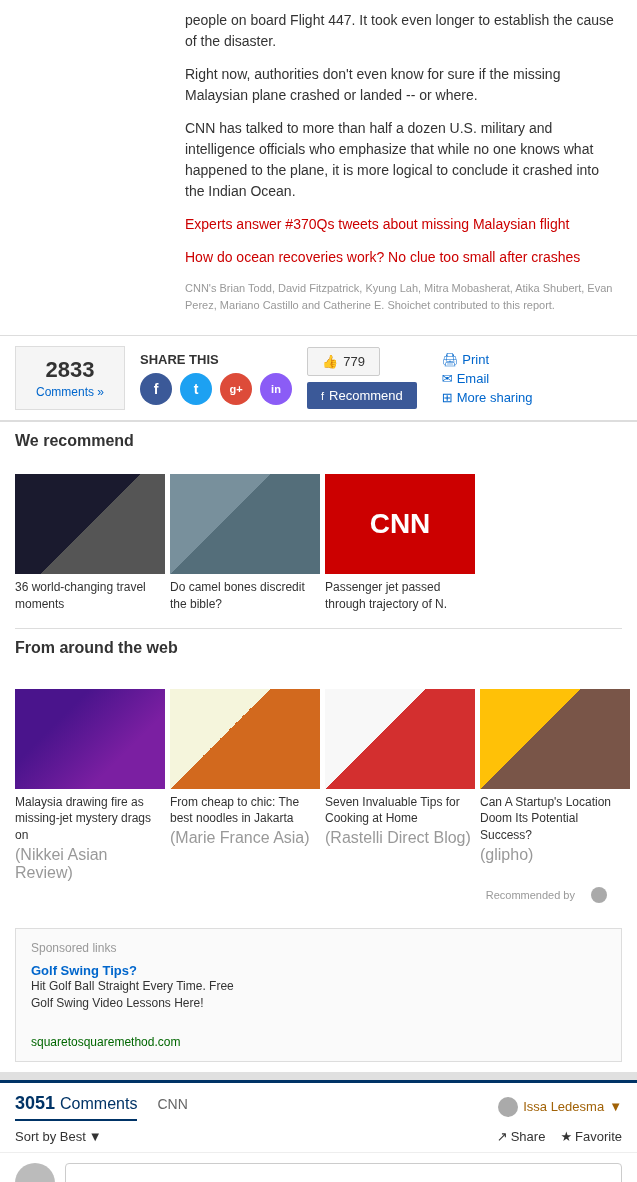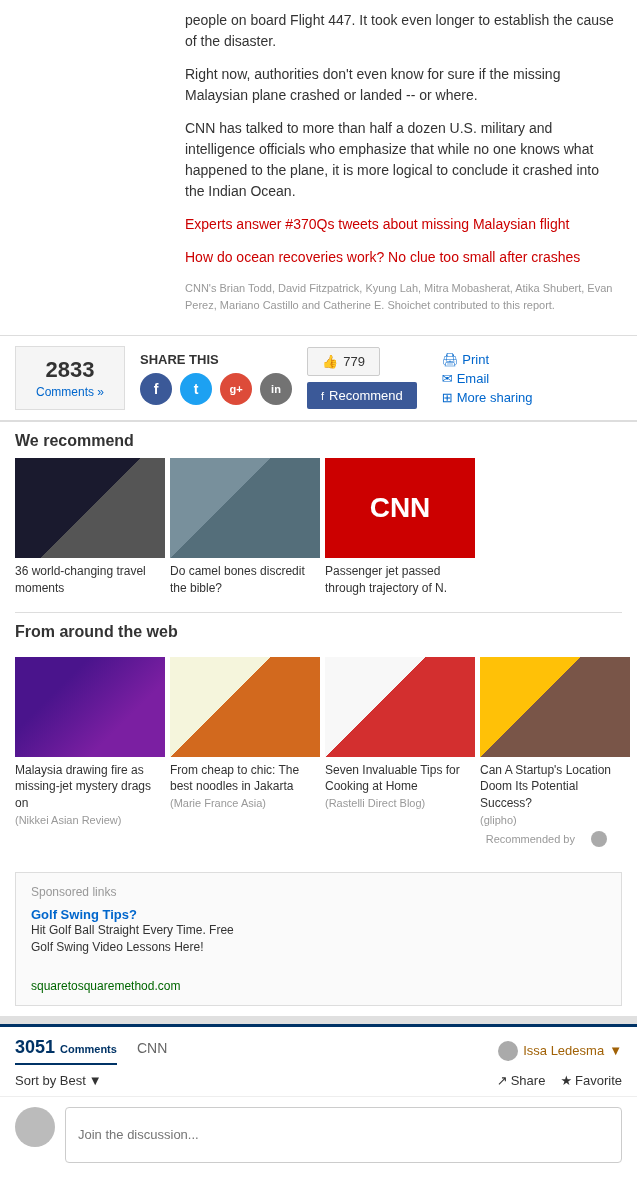--- a/index.html
+++ b/index.html
@@ -15,33 +15,33 @@
     .share-section { border-top: 1px solid #ddd; border-bottom: 1px solid #ddd; padding: 10px 15px; display: flex; align-items: center; gap: 15px; background: #fff; }
     .comments-box { background: #f5f5f5; border: 1px solid #ddd; padding: 10px 15px; text-align: center; min-width: 110px; }
     .comments-count { font-size: 22px; font-weight: bold; color: #333; }
     .comments-link { color: #0066cc; font-size: 12px; text-decoration: none; }
     .share-this { font-weight: bold; font-size: 13px; margin-bottom: 6px; color: #333; }
     .social-icons { display: flex; gap: 8px; align-items: center; }
     .social-icon { width: 32px; height: 32px; border-radius: 50%; display: flex; align-items: center; justify-content: center; color: #fff; font-weight: bold; font-size: 14px; text-decoration: none; cursor: pointer; }
     .fb-icon { background: #3b5998; }
     .tw-icon { background: #1da1f2; }
     .gp-icon { background: #dd4b39; }
-    .li-icon { background: #737373; }
+    .li-icon { background: #8b5cf6; }
     .recommend-btn { background: #3b5998; color: #fff; border: none; padding: 6px 14px; font-size: 13px; cursor: pointer; border-radius: 2px; display: flex; align-items: center; gap: 5px; }
     .like-btn { border: 1px solid #ccc; background: #f5f5f5; color: #333; padding: 6px 14px; font-size: 13px; cursor: pointer; border-radius: 2px; display: flex; align-items: center; gap: 5px; }
     .print-email { display: flex; flex-direction: column; gap: 4px; font-size: 13px; margin-left: 10px; }
     .print-email a { color: #0066cc; text-decoration: none; display: flex; align-items: center; gap: 4px; }
     
     
-    .section-title { font-size: 16px; font-weight: bold; padding: 10px 15px 8px; color: #333; border-top: 1px solid #ddd; }
+    .section-title { font-size: 16px; font-weight: bold; padding: 10px 15px 24px; color: #333; border-top: 1px solid #ddd; }
     .cards-grid { display: flex; gap: 5px; padding: 0 15px 15px; flex-wrap: nowrap; }
     .card { width: 150px; flex-shrink: 0; }
     .card-thumb { width: 150px; height: 100px; background: #888; display: block; overflow: hidden; }
     .card-label { font-size: 12px; color: #333; margin-top: 5px; line-height: 1.4; }
-    .card-source { font-size: 11px; color: #999; margin-top: 2px; }
+    .card-source { font-size: 16px; color: #999; margin-top: 2px; }
     
     
     .from-web { padding: 0 15px 10px; }
     .from-web .cards-grid { padding: 0; margin-top: 8px; }
     .recommended-by { text-align: right; font-size: 11px; color: #999; padding: 5px 15px; display: flex; align-items: center; justify-content: flex-end; gap: 16px; }
     
     
     .sponsored { border: 1px solid #ddd; margin: 10px 15px; padding: 12px 15px; background: #fafafa; }
     .sponsored-title { font-size: 12px; color: #999; margin-bottom: 8px; }
     .sponsored-link-title { font-size: 13px; color: #0066cc; font-weight: bold; }
@@ -199,21 +199,21 @@
   <div class="sponsored-desc">Hit Golf Ball Straight Every Time. Free</div>
   <div class="sponsored-desc">Golf Swing Video Lessons Here!</div>
   <div class="sponsored-url">squaretosquaremethod.com</div>
 </div>
 
 <div style="height:8px; background:#e0e0e0; margin-top:10px;"></div>
 
 <div class="comments-header">
   <span class="comments-count-main">
     <span>3051</span>
-    <span style="font-size:11px; font-weight:bold;">Comments</span>
+    <span style="font-size:16px; font-weight:normal;">Comments</span>
   </span>
   <span class="cnn-tab">CNN</span>
   <div class="user-info">
     <span class="user-avatar-small"></span>
     <span>Issa Ledesma</span>
     <span>▼</span>
   </div>
 </div>
 
 <div class="comments-toolbar">

